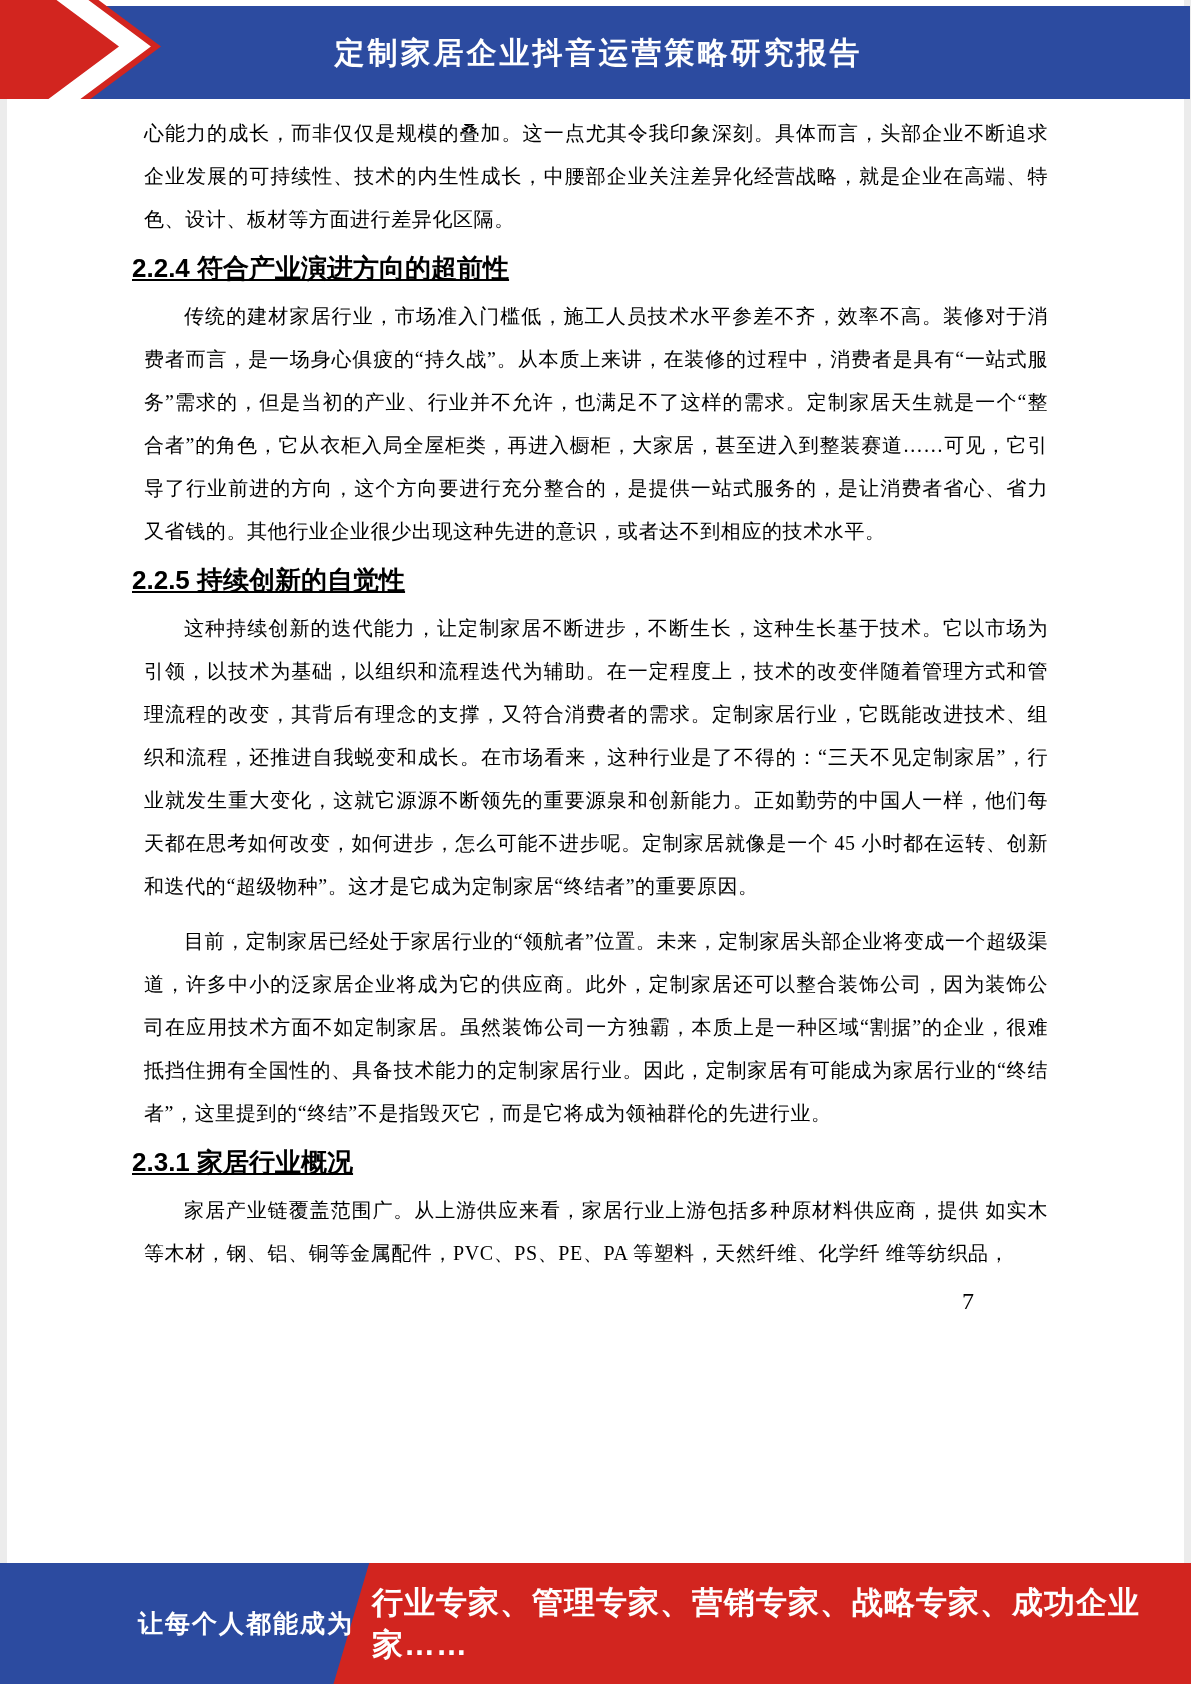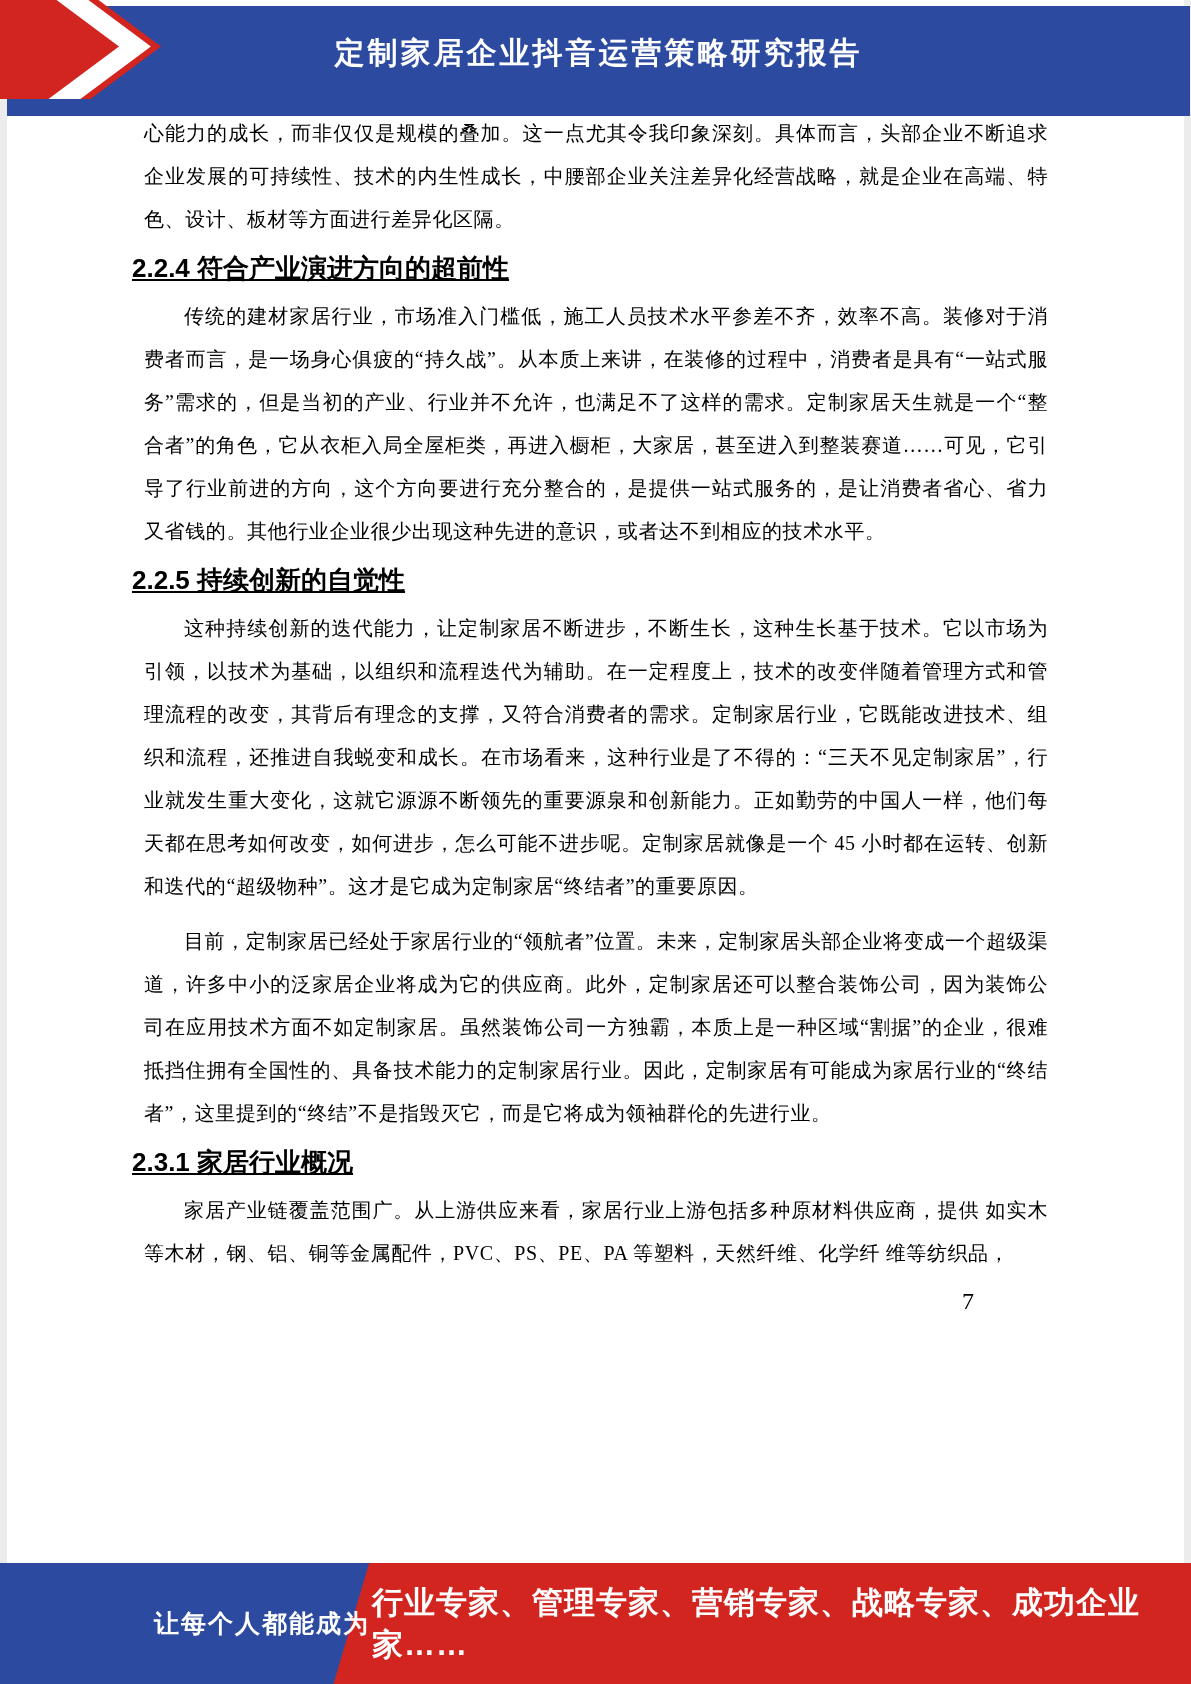--- a/index.html
+++ b/index.html
@@ -14,21 +14,21 @@
   .page { position: absolute; inset: 0; background: var(--page-bg, #fff); }
   
   .page::before, .page::after {
     content: ""; position: absolute; top: 0; bottom: 0; width: 7px; background: #ececec; z-index: 0;
   }
   .page::before { left: 0; }
   .page::after { right: 0; }
 
   
   .header {
-    position: absolute; top: 6px; left: 7px; right: 1px; height: 110px;
+    position: absolute; top: 6px; left: 7px; right: 1px; height: 93px;
     background: var(--brand-blue, #2c4ba0);
     z-index: 1;
   }
   .header-title {
     margin: 0; width: 100%; text-align: center;
     line-height: 93px; color: #ffffff;
     font-family: "Liberation Sans", sans-serif;
     font-size: 30px; font-weight: bold; letter-spacing: 3px;
   }
   .deco-arrow {
@@ -86,21 +86,20 @@
   .footer-red {
     position: absolute; inset: 0; background: var(--brand-red, #d2251f);
     -webkit-clip-path: polygon(31% 0, 100% 0, 100% 100%, 28% 100%);
     clip-path: polygon(31% 0, 100% 0, 100% 100%, 28% 100%);
   }
   .footer-left-text {
     position: absolute; left: 138px; top: 0; height: 100%;
     display: flex; align-items: center;
     color: #fff; font-size: 25px; font-weight: bold; letter-spacing: 2px;
     z-index: 2;
-    margin-left: 16px;
   }
   .footer-right-text {
     position: absolute; left: 372px; top: 0; height: 100%;
     display: flex; align-items: center;
     color: #fff; font-size: 31px; font-weight: bold; letter-spacing: 1px;
     z-index: 2;
   }
 </style>
 </head>
 <body>

